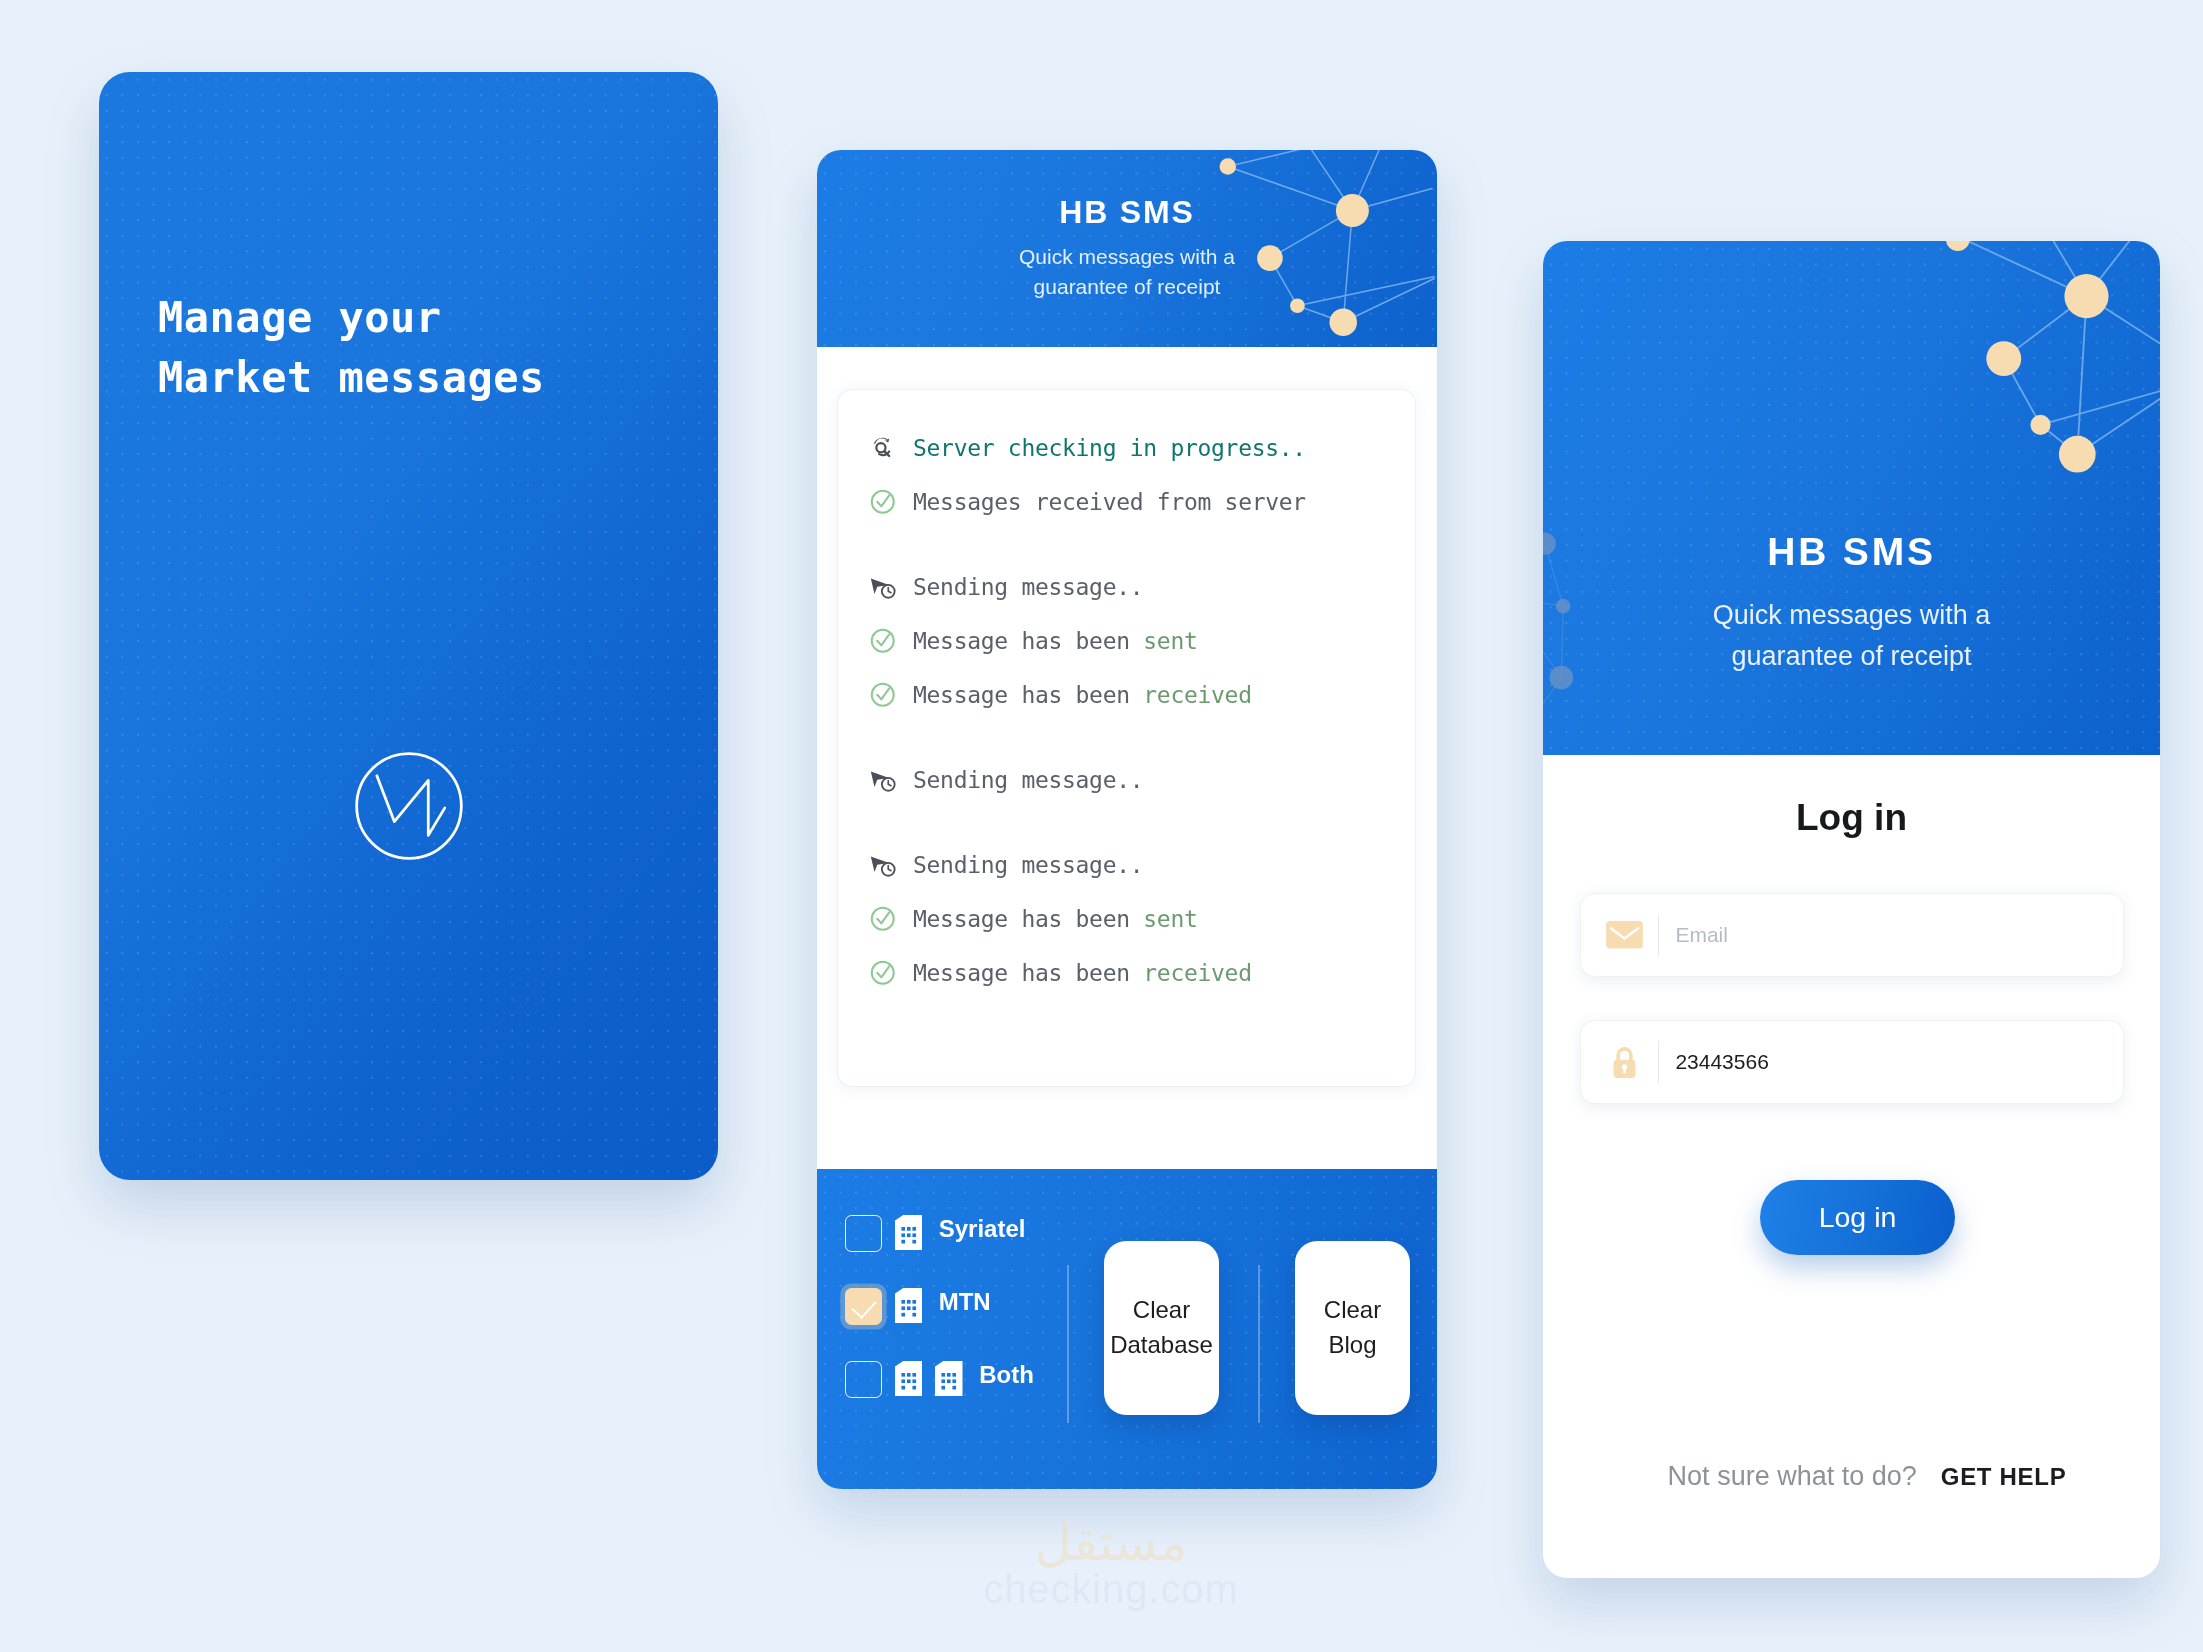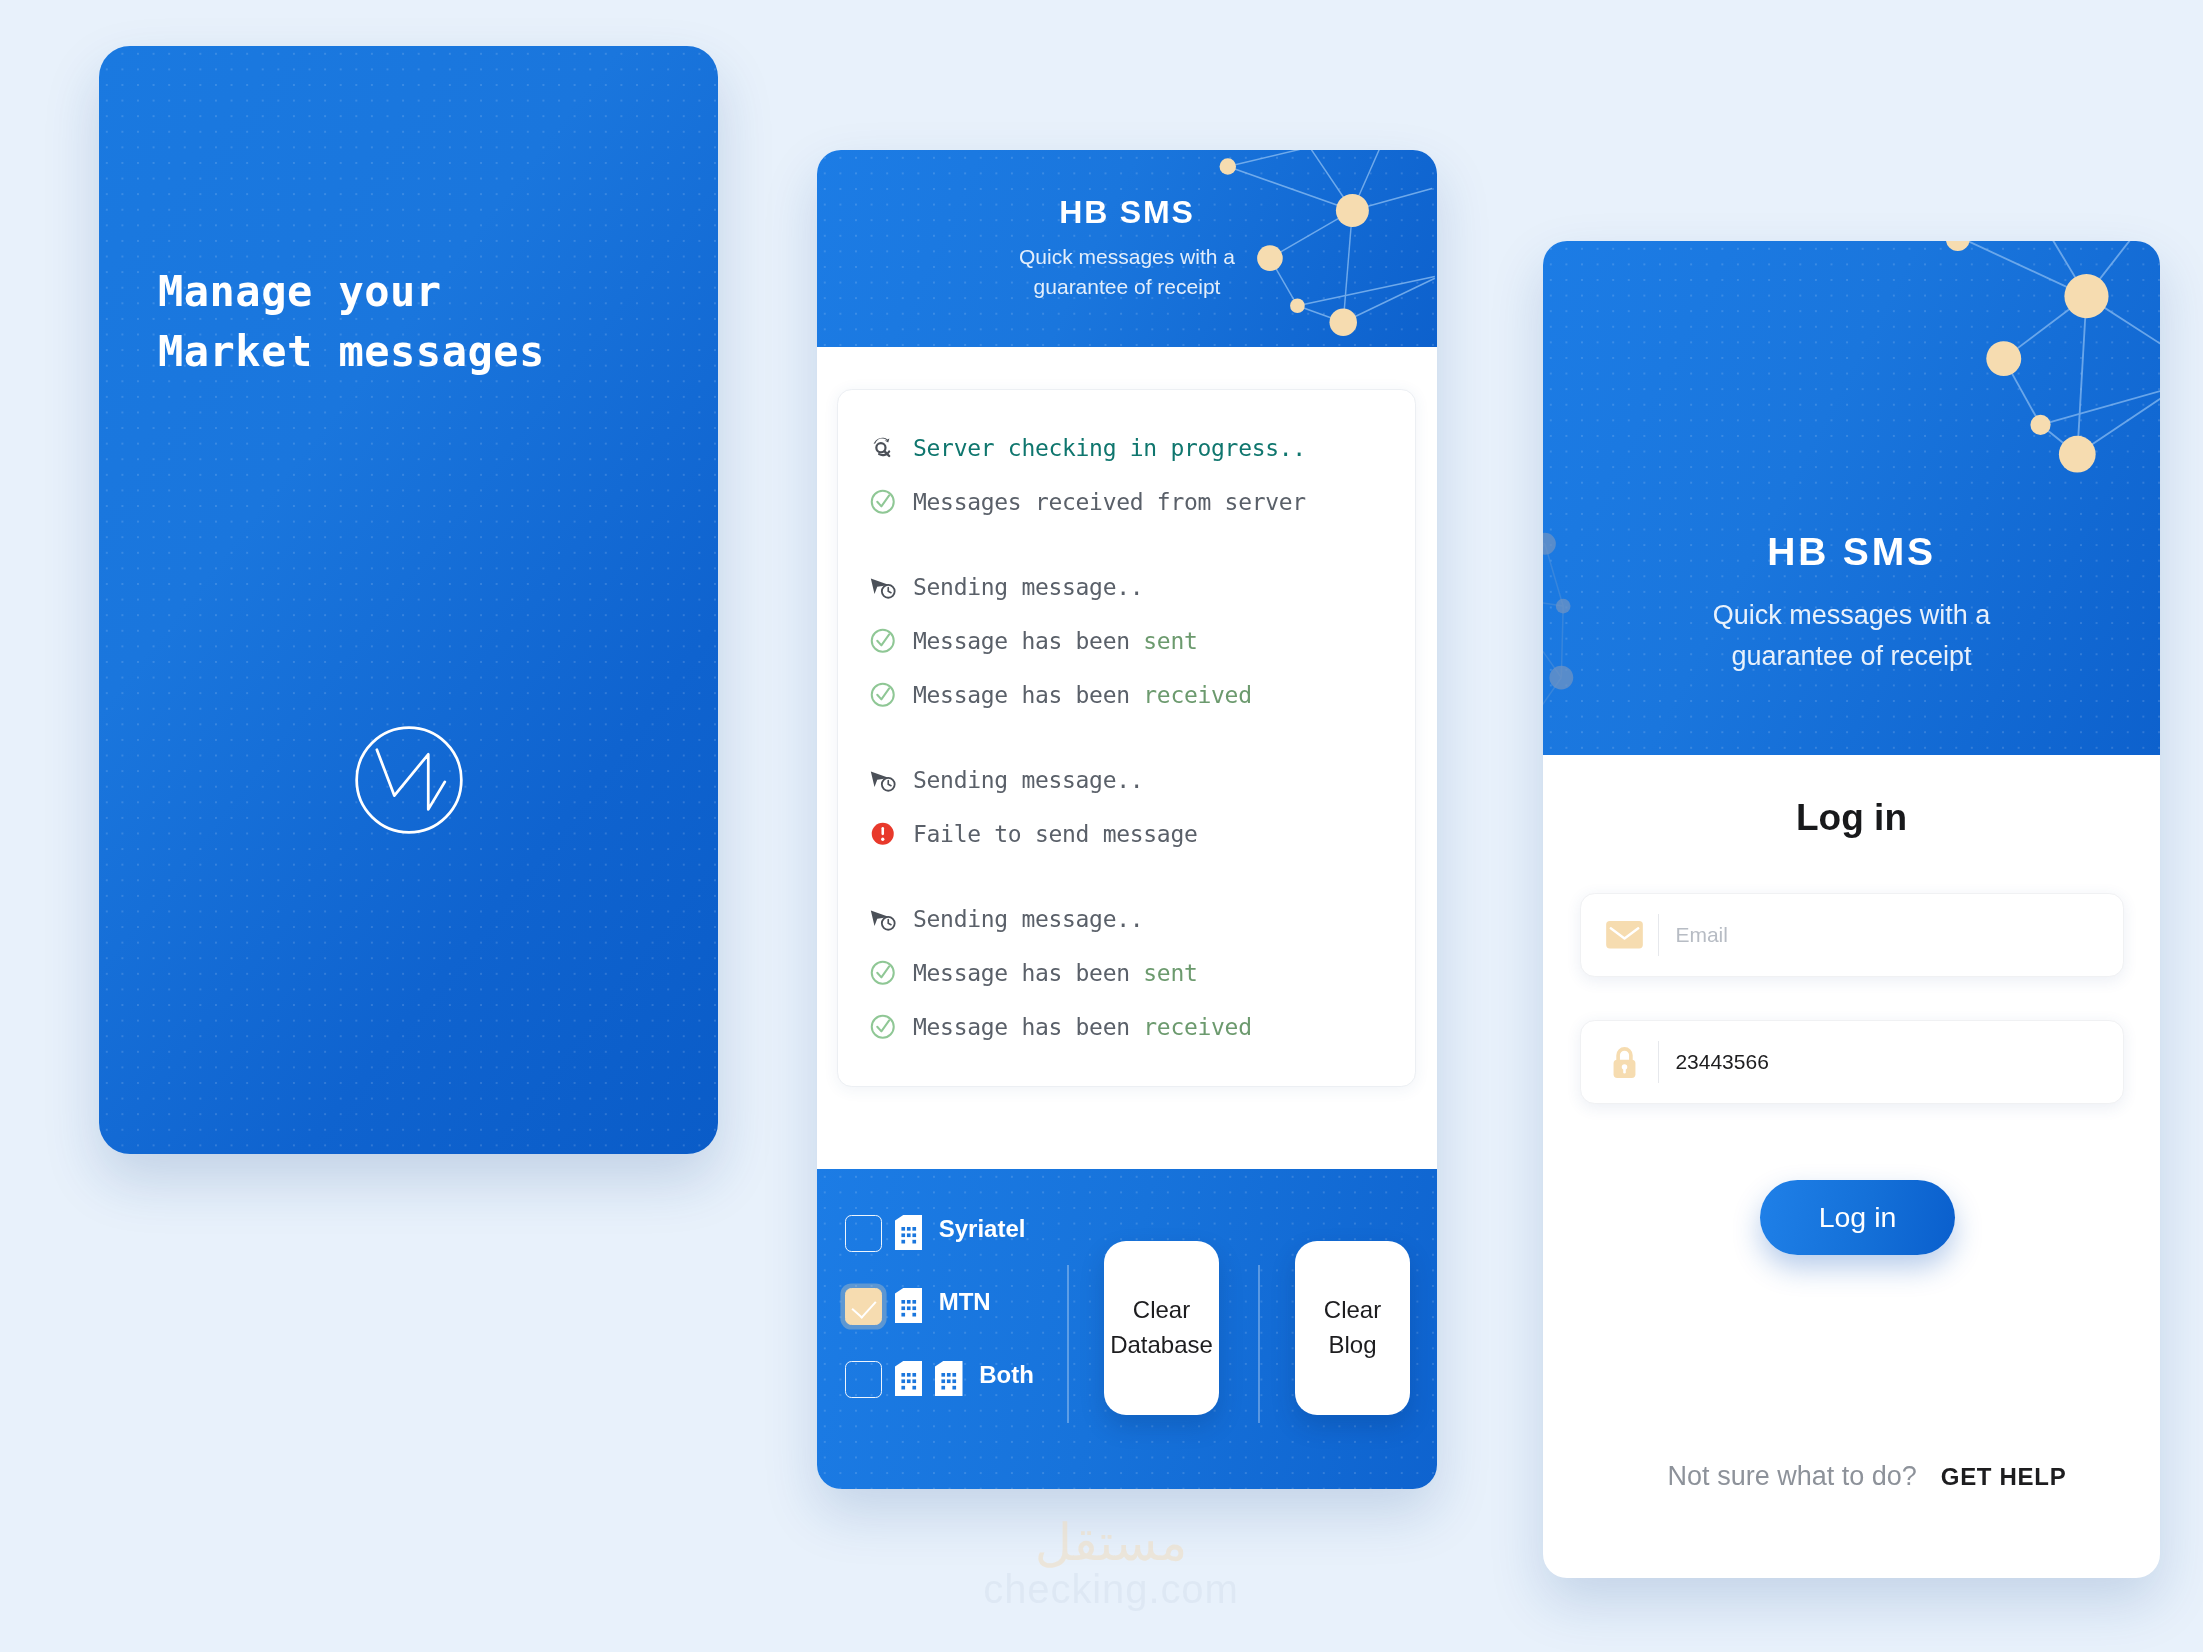--- a/index.html
+++ b/index.html
@@ -7,21 +7,21 @@
   body {
     background: #e8f1fb;
     font-family: "Liberation Sans", sans-serif;
     position: relative;
   }
   .stage { position: absolute; inset: 0; }
 
   
   .panel-left {
     position: absolute;
-    left: 99px; top: 46px;
+    left: 99px; top: 72px;
     width: 619px; height: 1108px;
     border-radius: 31px;
     background: linear-gradient(128deg, #1a79e0 0%, #1a76dd 35%, #0f63cf 72%, #0a5cc8 100%);
     box-shadow: 0 26px 55px rgba(20,70,140,.18);
     overflow: hidden;
   }
   .dots {
     position: absolute; inset: 0;
     background-image: radial-gradient(rgba(255,255,255,.14) 1.1px, transparent 1.2px);
     background-size: 15.6px 15.6px;
@@ -388,30 +388,20 @@
         <span class="ico">
           <svg viewBox="0 0 30 30" width="27.5" height="27.5">
             <path d="M2 6 L22 13 L9 15 L6 23 Z" fill="#4b5058"></path>
             <circle cx="21" cy="20" r="7" fill="#ffffff" stroke="#4b5058" stroke-width="2"></circle>
             <polyline points="21,16 21,20 24,21.5" fill="none" stroke="#4b5058" stroke-width="1.8" stroke-linecap="round"></polyline>
           </svg>
         </span>
         <span class="txt ok">Sending message..</span>
       </div>
 
-      <div class="log-row">
-        <span class="ico">
-          <svg viewBox="0 0 30 30" width="27.5" height="27.5">
-            <circle cx="15" cy="15" r="12" fill="#e8392b"></circle>
-            <rect x="13.6" y="7.5" width="2.8" height="9" rx="1.4" fill="#ffffff"></rect>
-            <circle cx="15" cy="21" r="1.8" fill="#ffffff"></circle>
-          </svg>
-        </span>
-        <span class="txt ok">Faile to send message</span>
-      </div>
 
       <div class="log-row gap">
         <span class="ico">
           <svg viewBox="0 0 30 30" width="27.5" height="27.5">
             <path d="M2 6 L22 13 L9 15 L6 23 Z" fill="#4b5058"></path>
             <circle cx="21" cy="20" r="7" fill="#ffffff" stroke="#4b5058" stroke-width="2"></circle>
             <polyline points="21,16 21,20 24,21.5" fill="none" stroke="#4b5058" stroke-width="1.8" stroke-linecap="round"></polyline>
           </svg>
         </span>
         <span class="txt ok">Sending message..</span>

